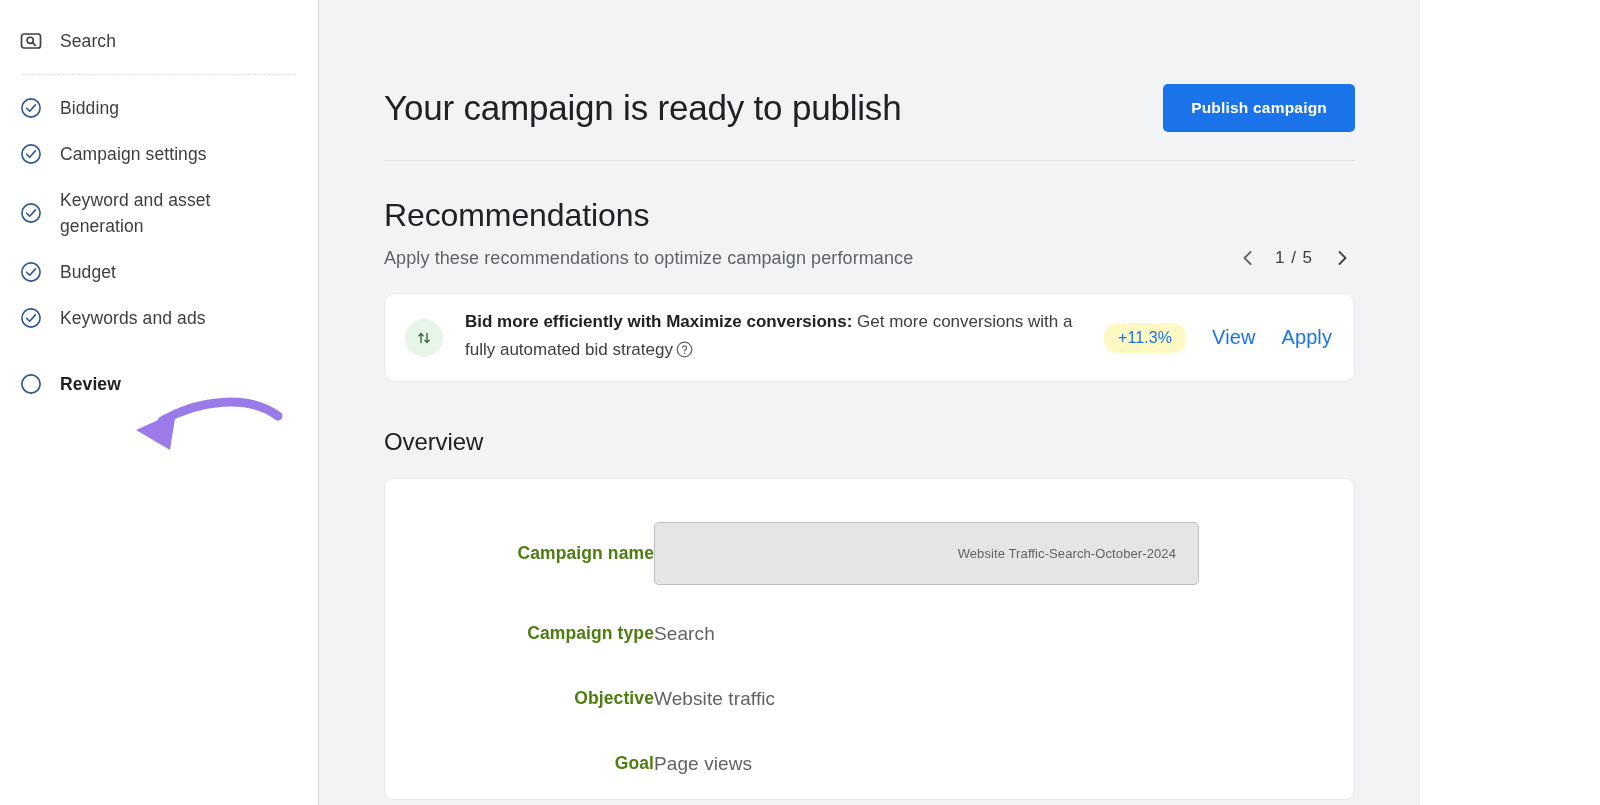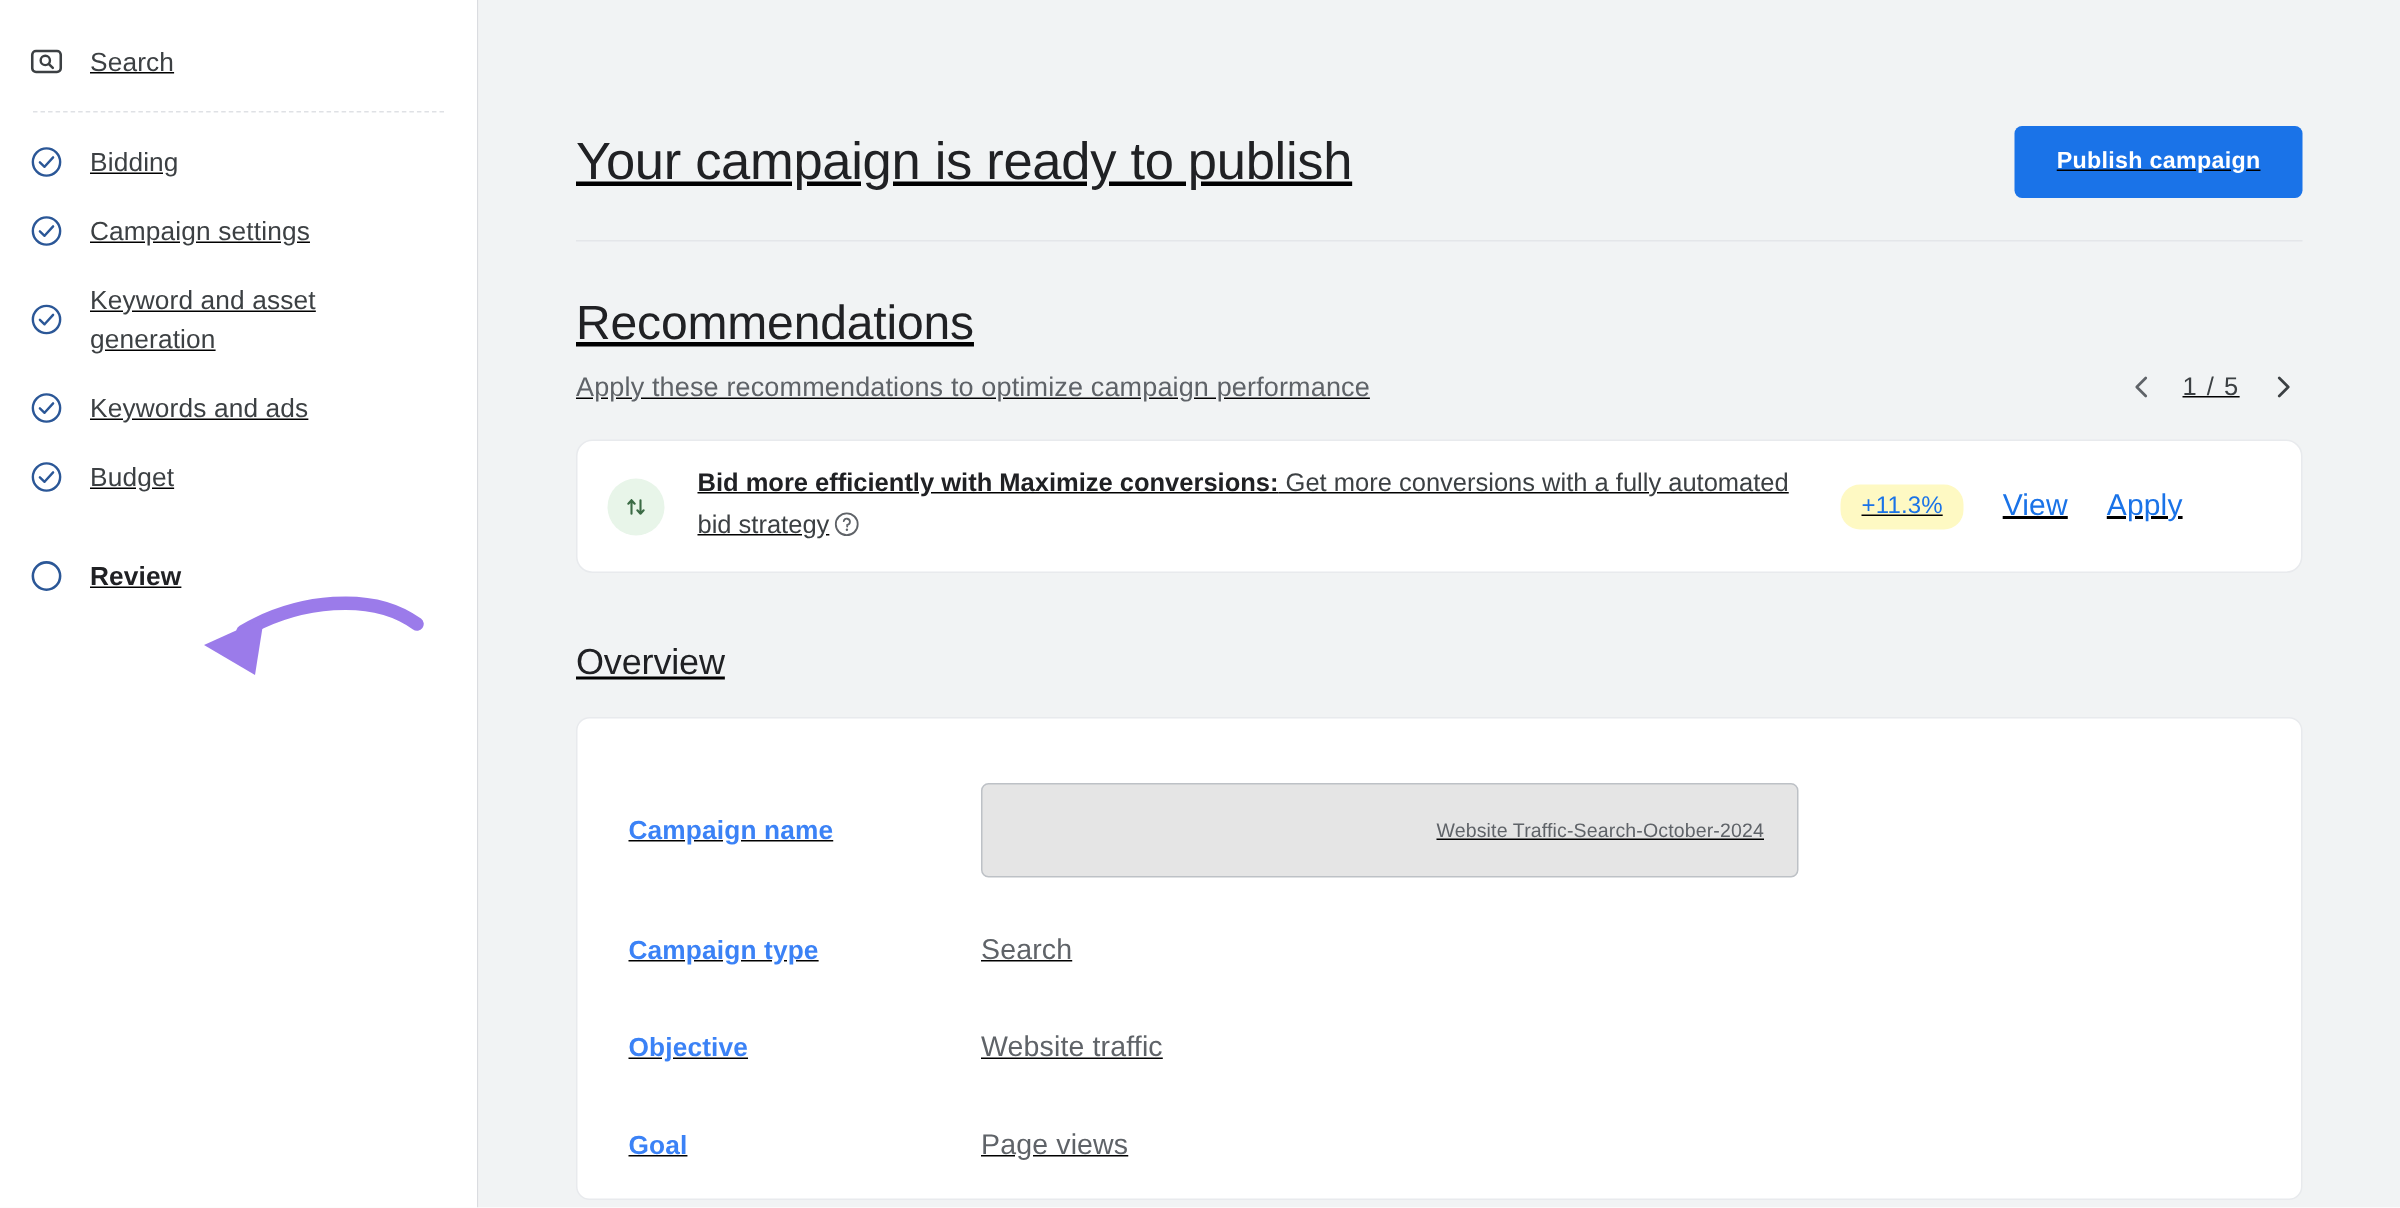--- a/index.html
+++ b/index.html
@@ -4,21 +4,21 @@
 <style>
   * { box-sizing: border-box; margin: 0; padding: 0; }
   html, body {
     width: 1600px; height: 805px;
     font-family: "Liberation Sans", sans-serif;
     background: #ffffff;
     overflow: hidden;
   }
   .app {
     display: flex;
-    width: 1600px; height: 805px; text-decoration: underline;
+    width: 1420px; height: 805px;
   }
 
   
   .sidebar {
     width: 319px;
     height: 805px;
     background: #ffffff;
     border-right: 1px solid #dadce0;
     padding-top: 18px;
     position: relative;
@@ -210,22 +210,23 @@
     display: flex;
     align-items: center;
     padding: 0 34px;
   }
   .ov-row.first { height: 96px; }
   .ov-row.rest { height: 65px; }
   .ov-label {
     flex: 0 0 235px;
     font-size: 17.5px;
     font-weight: bold;
-    color: #3b82f6;
-    letter-spacing: .1px;
+    color: #4d7c0f;
+    letter-spacing: .1px;
+    text-align: right;
   }
   .ov-value {
     font-size: 19px;
     color: #5f6368;
     letter-spacing: .1px;
   }
   .name-input {
     width: 545px;
     height: 63px;
     border: 1px solid #bdc1c6;
@@ -289,31 +290,31 @@
       <span class="nav-label" style="max-width:190px;display:block;">Keyword and asset generation</span>
     </div>
 
     <div class="nav-item">
       <span class="nav-icon">
         <svg width="22" height="22" viewBox="0 0 22 22">
           <circle cx="11" cy="11" r="9.1" fill="none" stroke="#2b5797" stroke-width="1.6"></circle>
           <path d="M6.6 11.2 L9.7 14.2 L15.4 7.9" fill="none" stroke="#2b5797" stroke-width="1.6" stroke-linecap="round" stroke-linejoin="round"></path>
         </svg>
       </span>
-      <span class="nav-label">Keywords and ads</span>
+      <span class="nav-label">Budget</span>
     </div>
 
     <div class="nav-item">
       <span class="nav-icon">
         <svg width="22" height="22" viewBox="0 0 22 22">
           <circle cx="11" cy="11" r="9.1" fill="none" stroke="#2b5797" stroke-width="1.6"></circle>
           <path d="M6.6 11.2 L9.7 14.2 L15.4 7.9" fill="none" stroke="#2b5797" stroke-width="1.6" stroke-linecap="round" stroke-linejoin="round"></path>
         </svg>
       </span>
-      <span class="nav-label">Budget</span>
+      <span class="nav-label">Keywords and ads</span>
     </div>
 
     <div class="nav-item" style="margin-top:20px;">
       <span class="nav-icon">
         <svg width="22" height="22" viewBox="0 0 22 22">
           <circle cx="11" cy="11" r="9.1" fill="none" stroke="#2b5797" stroke-width="1.7"></circle>
         </svg>
       </span>
       <span class="nav-label current">Review</span>
     </div>

